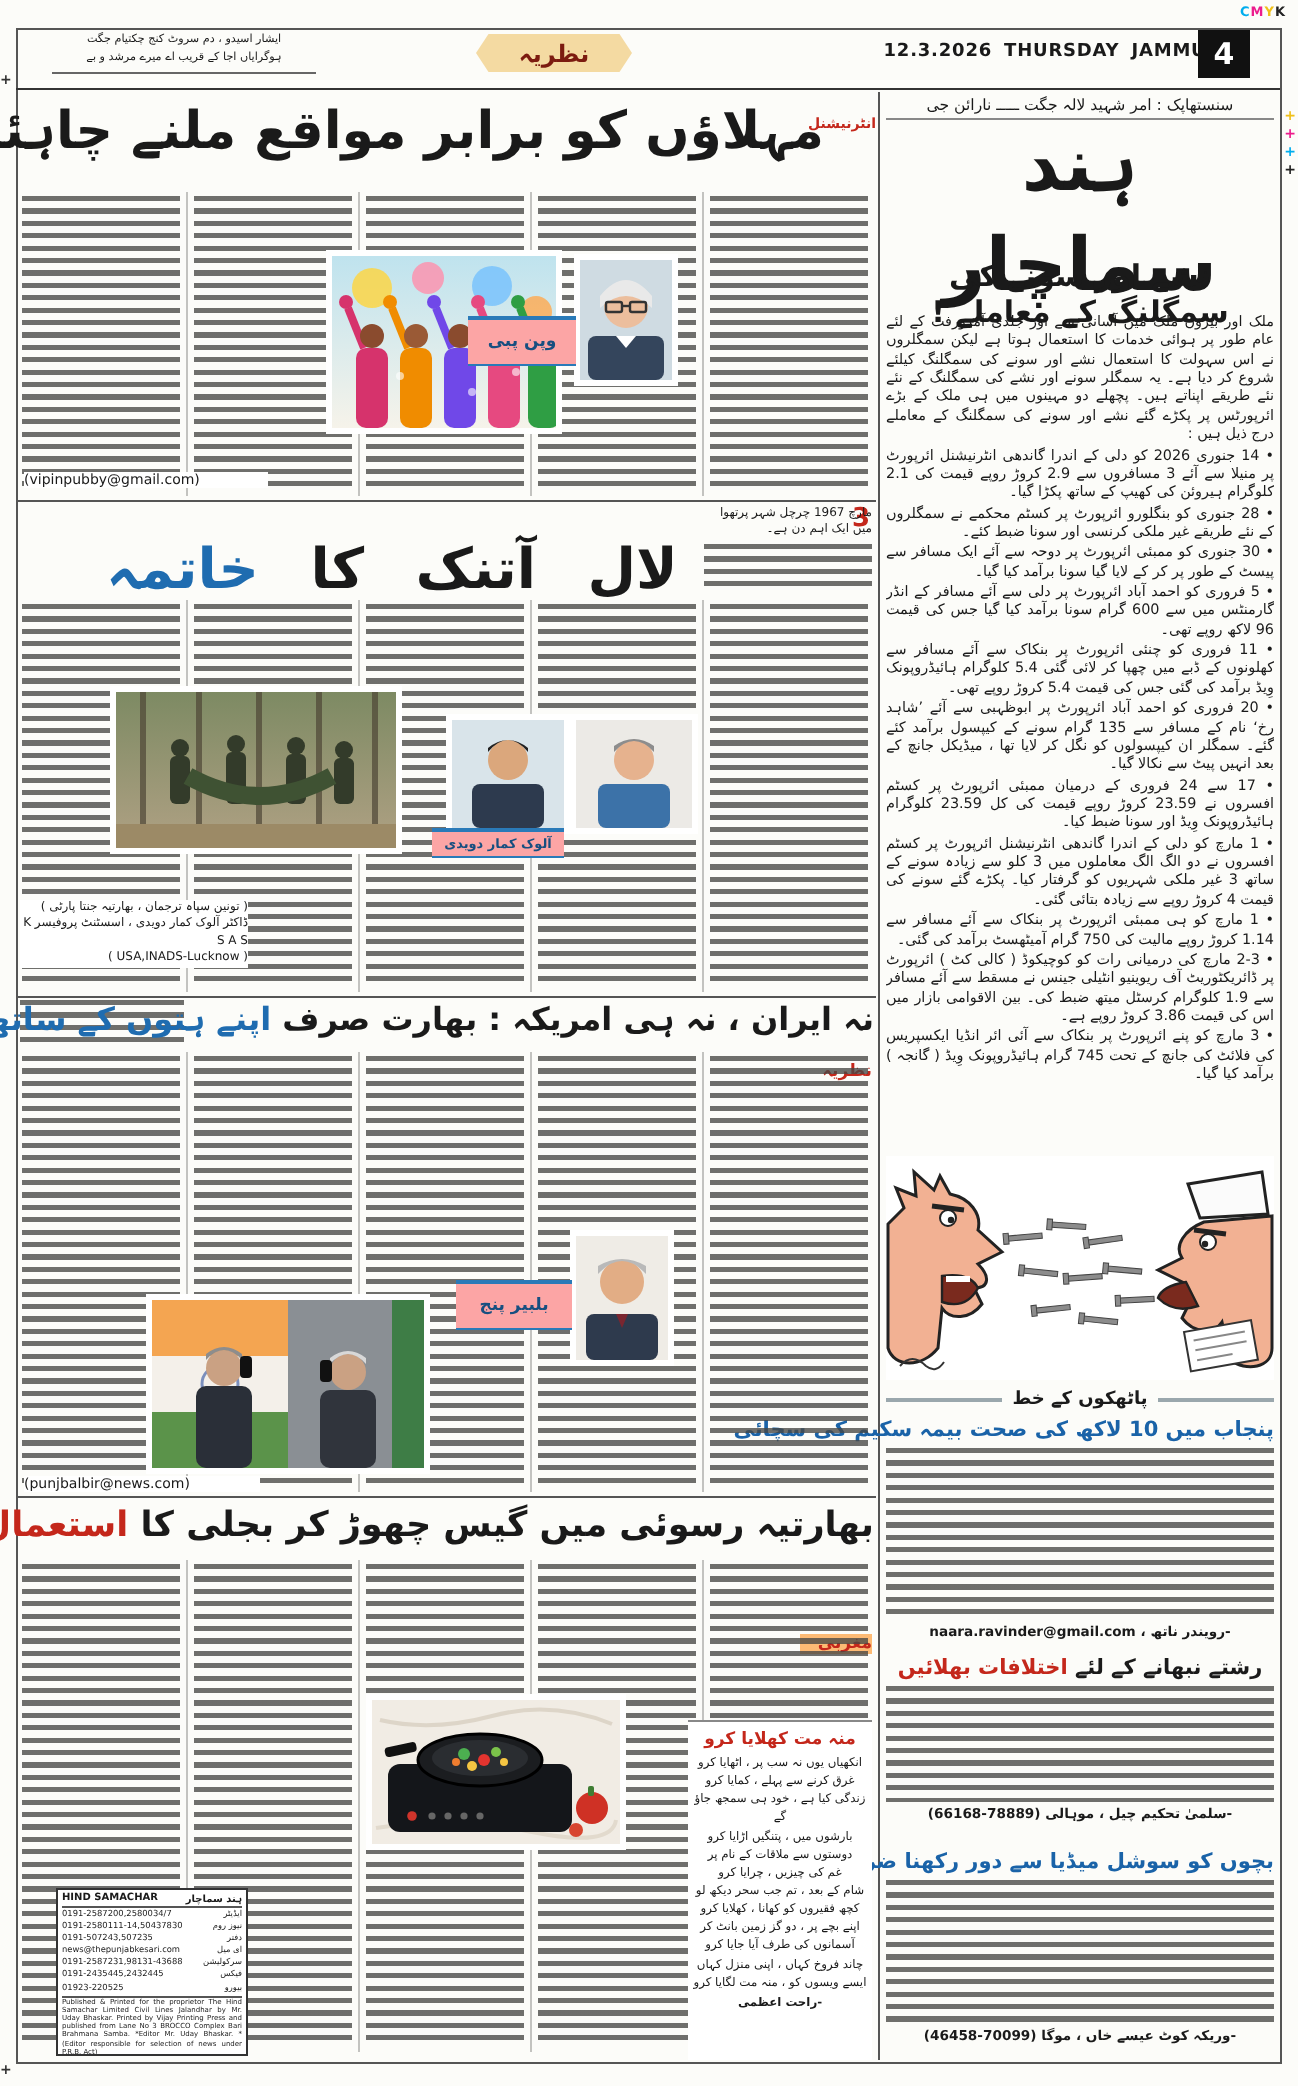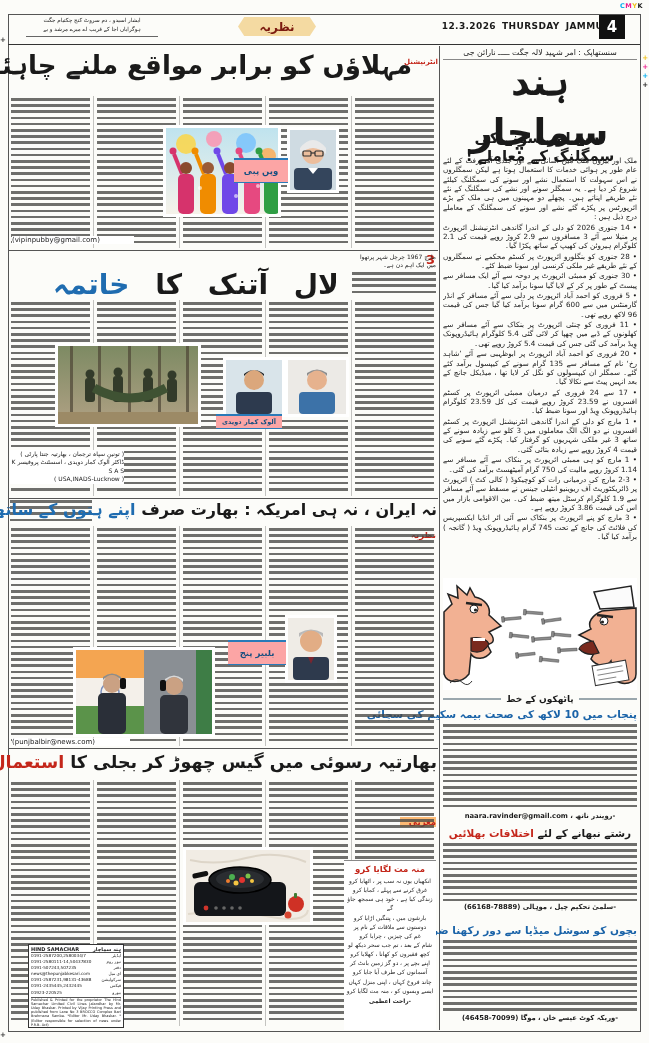--- a/index.html
+++ b/index.html
@@ -507,21 +507,21 @@
         <circle cx="62" cy="26" r="2.5" fill="#7bc24a"></circle>
       <circle cx="42" cy="31" r="2" fill="#ef7d2f"></circle>
         <circle cx="66" cy="31" r="2" fill="#f5c542"></circle>
       <circle cx="110" cy="54" r="8" fill="#cf3125"></circle>
       <rect x="108" y="43" width="3" height="5" rx="1" fill="#3f7d33"></rect>
       <circle cx="102" cy="65" r="3.5" fill="#d8452f"></circle>
     </svg>
   </div>
 
   <div class="abs poem">
-    <div class="poemtitle rtl">منہ مت لگایا کرو</div>
+    <div class="poemtitle rtl">منہ مت کھلایا کرو</div>
     <div class="poemline rtl">انکھیاں یوں نہ سب پر ، اٹھایا کرو</div>
     <div class="poemline rtl">غرق کرنے سے پہلے ، کمایا کرو</div>
     <div class="poemline rtl">زندگی کیا ہے ، خود ہی سمجھ جاؤ گے</div>
     <div class="poemline rtl">بارشوں میں ، پتنگیں اڑایا کرو</div>
     <div class="poemline rtl">دوستوں سے ملاقات کے نام پر</div>
     <div class="poemline rtl">غم کی چیزیں ، چرایا کرو</div>
     <div class="poemline rtl">شام کے بعد ، تم جب سحر دیکھ لو</div>
     <div class="poemline rtl">کچھ فقیروں کو کھانا ، کھلایا کرو</div>
     <div class="poemline rtl">اپنے بچے پر ، دو گز زمین بانٹ کر</div>
     <div class="poemline rtl">آسمانوں کی طرف آیا جایا کرو</div>

